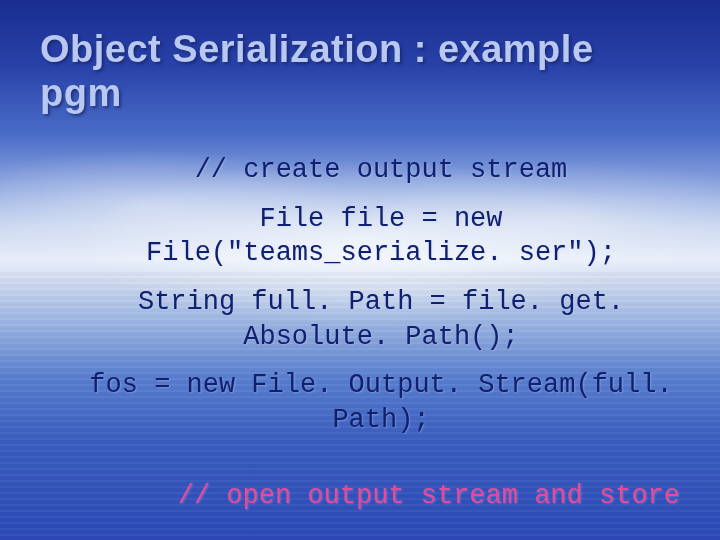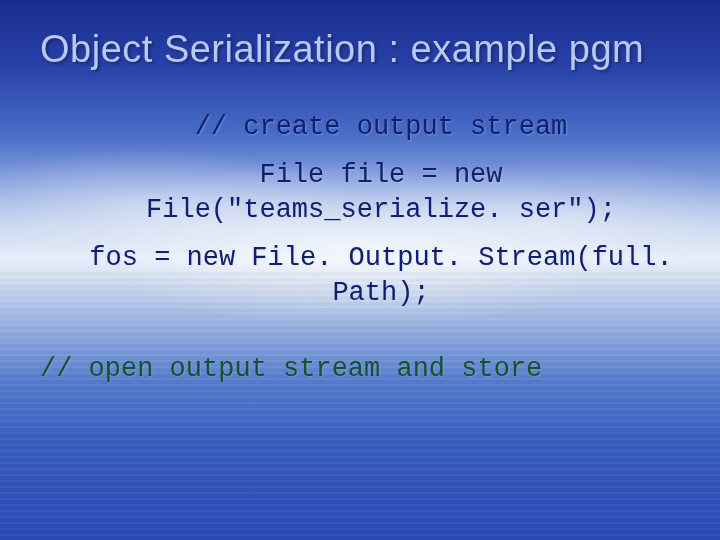--- a/index.html
+++ b/index.html
@@ -50,54 +50,56 @@
   height: 540px;
   padding: 28px 40px 0 40px;
 }
 .title {
   font-family: Arial, Helvetica, sans-serif;
   font-size: 38px;
   line-height: 1.15;
   color: #b8c8f0;
   text-shadow: 2px 2px 3px rgba(20,30,90,0.6);
   margin-bottom: 38px;
-  font-weight: 400;
+  font-weight: 700;
   letter-spacing: 0.5px;
 }
 .code-block {
   padding-left: 42px;
   padding-right: 0;
 }
 .code-line {
   font-family: "Courier New", Courier, monospace;
   font-size: 27px;
   line-height: 1.28;
   color: #102070;
   text-align: center;
   text-shadow: 1px 1px 2px rgba(200,210,240,0.35);
   margin-bottom: 14px;
   white-space: pre-wrap;
 }
 .code-line.last-block { margin-bottom: 44px; }
 .footer-line {
   font-family: "Courier New", Courier, monospace;
   font-size: 27px;
-  color: #14532d;
+  color: #ec4899;
+  text-align: right;
   text-shadow: 1px 1px 2px rgba(180,195,235,0.3);
   padding-right: 0;
 }
 </style>
 </head>
 <body>
 <div class="sky-texture"></div>
 <div class="ripples"></div>
 
 <div class="slide">
   <h1 class="title">Object Serialization : example pgm</h1>
 
   <div class="code-block">
     <div class="code-line">// create output stream</div>
     <div class="code-line">File file = new File("teams_serialize. ser");</div>
+    <div class="code-line">String full. Path = file. get. Absolute. Path();</div>
     <div class="code-line last-block">fos = new File. Output. Stream(full. Path);</div>
   </div>
 
   <div class="footer-line">// open output stream and store</div>
 </div>
 
 </body></html>

